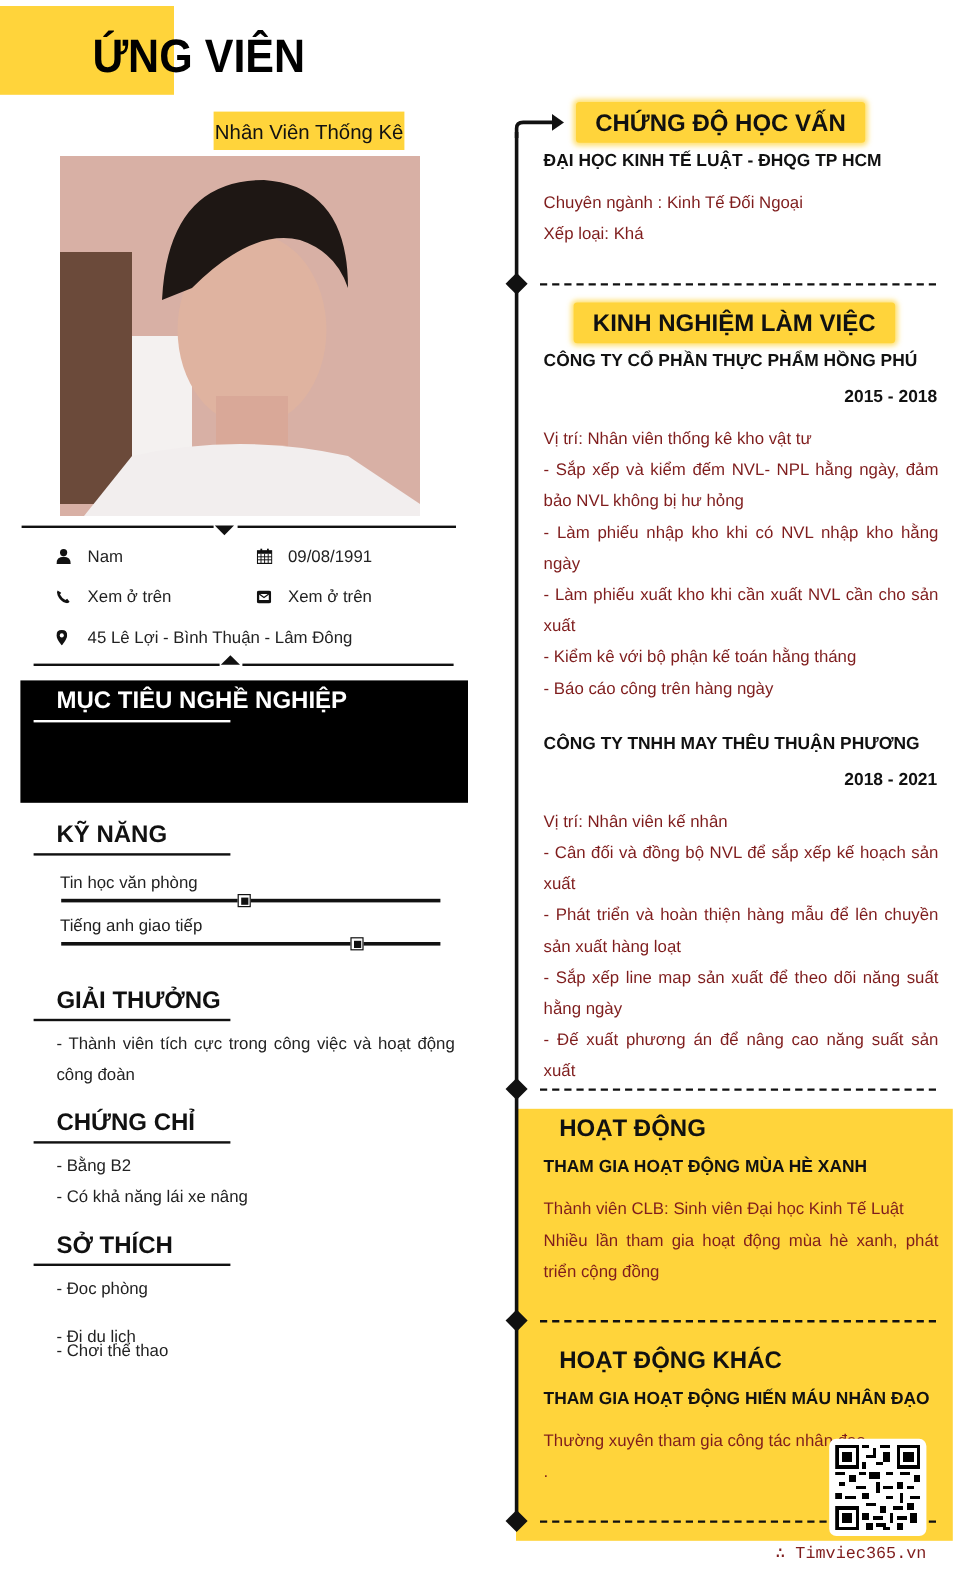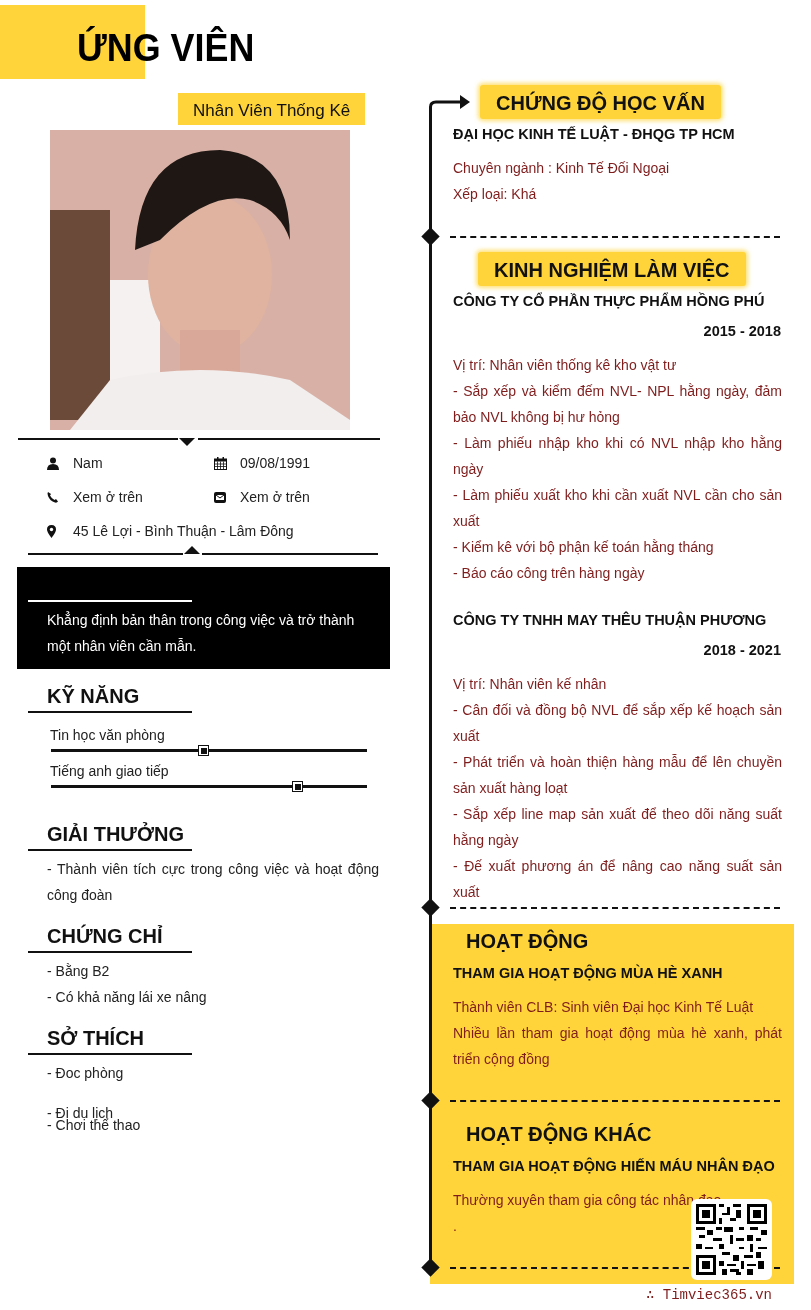--- a/index.html
+++ b/index.html
@@ -1,21 +1,21 @@
 <!DOCTYPE html>
 <html><head>
 <meta charset="utf-8">
 <style>
 *{box-sizing:border-box;margin:0;padding:0}
 html,body{width:811px;height:1310px;background:#fff;overflow:hidden}
 body{position:relative;font-family:"Liberation Sans",sans-serif;color:#222}
 .abs{position:absolute}
 .yellow-block{left:0;top:5px;width:145px;height:74px;background:#FFD43B}
 .title{left:77px;top:22px;font-size:39px;font-weight:bold;color:#000;letter-spacing:0;line-height:52px;transform:scaleX(0.92);transform-origin:left}
-.job-title{left:178px;top:93px;height:32px;padding:0 15px;background:#FFD43B;font-size:17px;line-height:36px;color:#111}
+.job-title{left:178px;top:93px;height:32px;padding:0 1px;background:#FFD43B;font-size:17px;line-height:36px;color:#111}
 .photo{left:50px;top:130px;width:300px;height:300px;overflow:hidden;background:#d9b3aa}
 .hline{height:2px;background:#111}
 .tri-down{width:0;height:0;border-left:8px solid transparent;border-right:8px solid transparent;border-top:8px solid #111}
 .tri-up{width:0;height:0;border-left:8px solid transparent;border-right:8px solid transparent;border-bottom:8px solid #111}
 .info-row{font-size:14px;color:#222;line-height:18px;display:flex;align-items:center}
 .info-row .ic{width:26px;display:inline-flex;justify-content:flex-start}
 .objective{left:17px;top:567px;width:373px;height:102px;background:#000;color:#fff}
 .sec-h{font-size:20px;font-weight:bold;color:#111}
 .sec-h-line{height:2px;background:#111;width:164px}
 .txt{font-size:14px;line-height:26px;color:#222}
@@ -105,22 +105,22 @@
       </svg>
   </span>
   <span>45 Lê Lợi - Bình Thuận - Lâm Đông</span>
 </div>
 
 <div class="abs hline" style="left:28px;top:553px;width:155px"></div>
 <div class="abs tri-up" style="left:184px;top:546px"></div>
 <div class="abs hline" style="left:202px;top:553px;width:176px"></div>
 
 <div class="abs objective">
+  <div class="abs" style="left:30px;top:6px;font-size:20px;font-weight:bold;color:#fff">MỤC TIÊU NGHỀ NGHIỆP</div>
   <div class="abs" style="left:11px;top:33px;width:164px;height:2px;background:#fff"></div>
-  <div class="abs" style="left:30px;top:40px;width:320px;font-size:14px;line-height:26px;color:#fff">Khẳng định bản thân trong công việc và trở thành một nhân viên cần mẫn.</div>
 </div>
 
 <div class="abs sec-h" style="left:47px;top:685px">KỸ NĂNG</div>
 <div class="abs sec-h-line" style="left:28px;top:711px"></div>
 
 <div class="abs skill-label" style="left:50px;top:727px">Tin học văn phòng</div>
 <div class="abs skill-track" style="left:51px;top:749px"></div>
 <div class="abs skill-knob" style="left:198px;top:745px">
     <i></i>
   </div>

